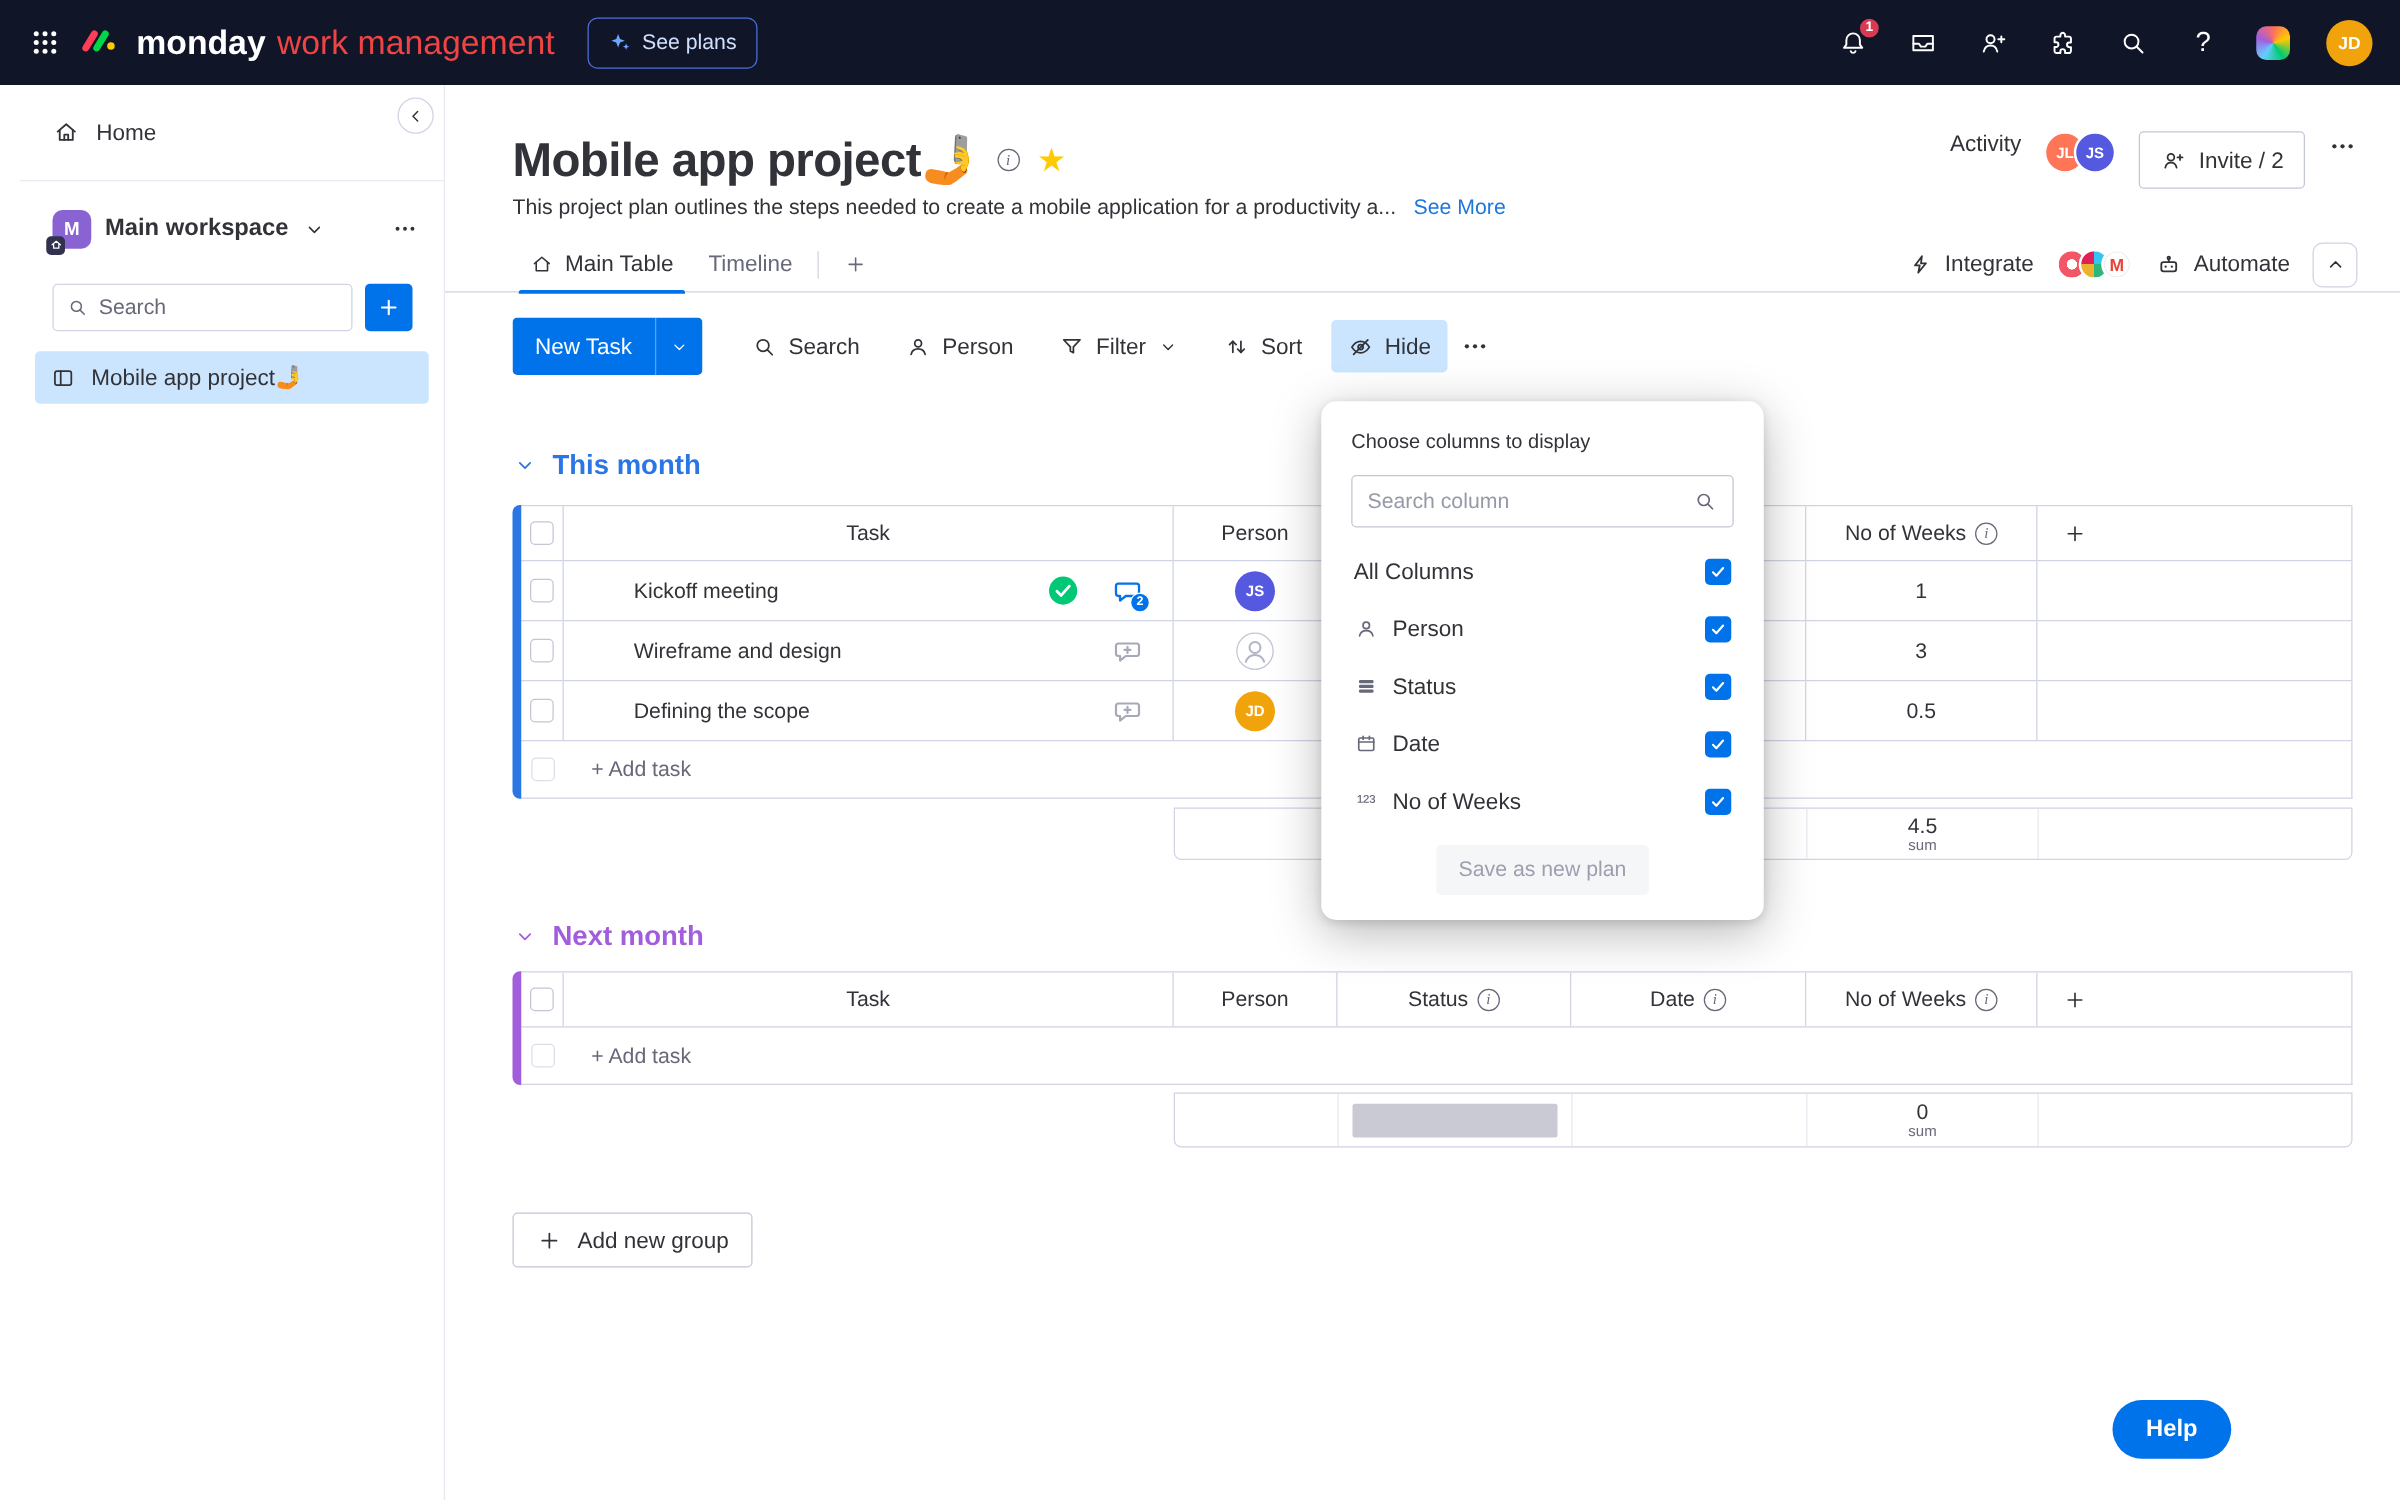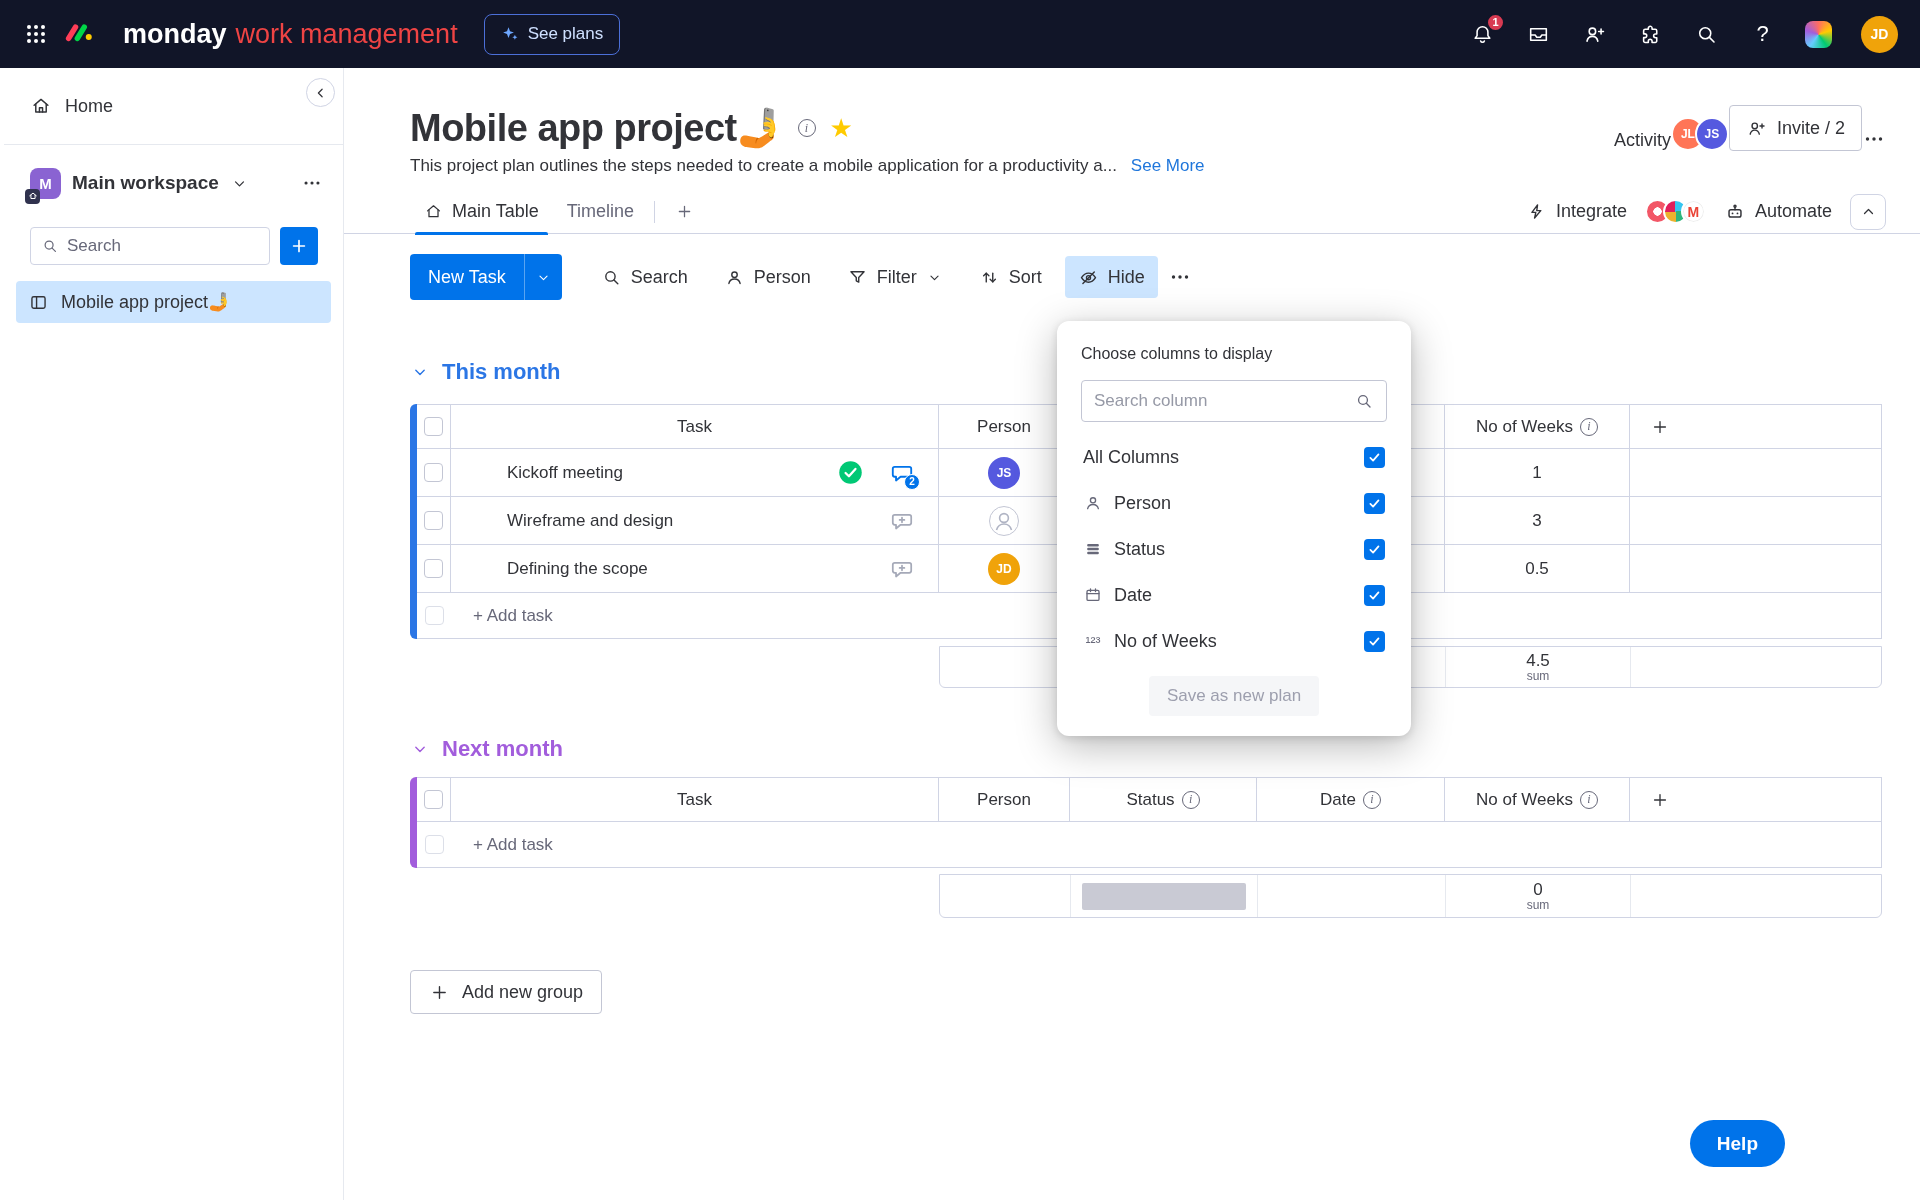--- a/index.html
+++ b/index.html
@@ -14,34 +14,34 @@
 button{font-family:inherit;cursor:pointer}
 .ic{fill:none;stroke:#323338;stroke-width:1.6;stroke-linecap:round;stroke-linejoin:round}
 .icw{fill:none;stroke:#fff;stroke-width:1.5;stroke-linecap:round;stroke-linejoin:round}
 .icg{fill:none;stroke:#676879;stroke-width:1.6;stroke-linecap:round;stroke-linejoin:round}
 .icb{fill:none;stroke:#0073ea;stroke-width:1.7;stroke-linecap:round;stroke-linejoin:round}
 .dots{fill:#323338;stroke:none}
 
 
 .topbar{position:absolute;top:0;left:0;width:1920px;height:68px;background:#111528;display:flex;align-items:center;padding:0 22px;z-index:10}
 .tb-left{display:flex;align-items:center;gap:14px}
-.brand{display:flex;align-items:baseline;gap:9px;margin-left:16px}
+.brand{display:flex;align-items:baseline;gap:9px;margin-left:2px}
 .brand .b1{font-size:27px;font-weight:700;color:#fff}
 .brand .b2{font-size:27px;font-weight:300;color:#ef4444}
 .see-plans{display:flex;align-items:center;gap:9px;height:41px;padding:0 16px;margin-left:12px;border:1px solid #4c6fd8;border-radius:8px;background:transparent;color:#cfe0ff;font-size:17px}
 .tb-right{margin-left:auto;display:flex;align-items:center;gap:29px}
 .tb-icon{position:relative;width:27px;height:27px;display:flex;align-items:center;justify-content:center;background:none;border:none}
 .nbadge{position:absolute;top:-8px;right:-9px;min-width:19px;height:19px;border-radius:10px;background:#d83a52;color:#fff;font-size:11px;font-weight:700;display:flex;align-items:center;justify-content:center;border:2px solid #111528}
 .qmark{color:#fff;font-size:22px}
 .prod{width:27px;height:27px;border-radius:8px;background:conic-gradient(#ff6d61,#ffcb00,#00ca72,#66ccff,#a25ddc,#ff6d61)}
 .avatar{width:37px;height:37px;border-radius:50%;display:flex;align-items:center;justify-content:center;font-size:14px;font-weight:700;color:#fff;border:none}
 .av-jd{background:#f0a30a}
 
 
-.sidebar{position:absolute;top:68px;left:4px;bottom:0;width:340px;background:#fff;border-right:1px solid var(--line2);padding-top:18px;z-index:5}
+.sidebar{position:absolute;top:68px;left:16px;bottom:0;width:340px;background:#fff;border-right:1px solid var(--line2);padding-top:18px;z-index:5}
 .collapse-btn{position:absolute;top:10px;right:8px;width:29px;height:29px;border-radius:50%;border:1px solid var(--line);background:#fff;display:flex;align-items:center;justify-content:center}
 .side-item{display:flex;align-items:center;gap:13px;height:40px;margin:0 12px 6px;padding:0 14px;border-radius:4px;font-size:18px;cursor:pointer}
 .side-div{border-top:1px solid var(--line2);margin:18px 0 0}
 .ws-row{display:flex;align-items:center;gap:11px;height:48px;margin-top:14px;padding:0 20px 0 26px}
 .ws-badge{position:relative;width:31px;height:31px;border-radius:8px;background:#8a63d2;color:#fff;font-weight:700;font-size:15px;display:flex;align-items:center;justify-content:center}
 .ws-home{position:absolute;left:-5px;bottom:-5px;width:15px;height:15px;border-radius:4px;background:#30324e;display:flex;align-items:center;justify-content:center}
 .ws-name{font-size:19px;font-weight:700}
 .ws-dots{margin-left:auto;background:none;border:none}
 .search-row{display:flex;align-items:center;gap:10px;margin:20px 25px 0 26px}
 .s-input{flex:1;height:38px;border:1px solid var(--line);border-radius:4px;display:flex;align-items:center;gap:8px;padding:0 10px;background:#fff}
@@ -50,21 +50,21 @@
 .s-plus{width:38px;height:38px;border-radius:4px;background:var(--blue);display:flex;align-items:center;justify-content:center;border:none}
 .board-item{display:flex;align-items:center;gap:12px;height:42px;margin:16px 12px 0;padding:0 12px;border-radius:4px;background:var(--sel);font-size:18px;cursor:pointer}
 
 
 .main{position:absolute;left:340px;top:68px;right:0;bottom:0;background:#fff;overflow:hidden}
 .pad{padding-left:70px;padding-right:34px}
 .title-row{margin-top:34px;height:52px;display:flex;align-items:center;gap:14px}
 .page-title{font-size:38px;font-weight:600;letter-spacing:-.5px;white-space:nowrap}
 .star{color:#ffcb00;font-size:26px;line-height:1}
 .info-i{width:18px;height:18px;border:1.4px solid #676879;border-radius:50%;color:#676879;font-size:12px;font-family:"Liberation Serif",serif;font-style:italic;display:inline-flex;align-items:center;justify-content:center;flex:0 0 auto}
-.title-right{margin-left:auto;display:flex;align-items:flex-end;}
+.title-right{margin-left:auto;display:flex;align-items:flex-start;gap:18px}
 .activity-label{font-size:18px}
 .avgroup{display:flex}
 .av-s{width:34px;height:34px;border-radius:50%;border:2px solid #fff;color:#fff;font-size:12px;font-weight:700;display:flex;align-items:center;justify-content:center}
 .av-jl{background:#ff7557}
 .av-js{background:#5559df}
 .avgroup .av-s + .av-s{margin-left:-10px}
 .invite-btn{display:flex;align-items:center;gap:10px;height:46px;padding:0 16px;border:1px solid #c3c6d4;border-radius:4px;background:#fff;font-size:18px;color:var(--text)}
 .icon-btn{background:none;border:none;display:flex;align-items:center;justify-content:center}
 .desc-row{margin-top:2px;font-size:17px;display:flex;gap:14px;align-items:center}
 .see-more{color:#1f76db;cursor:pointer;white-space:nowrap}

